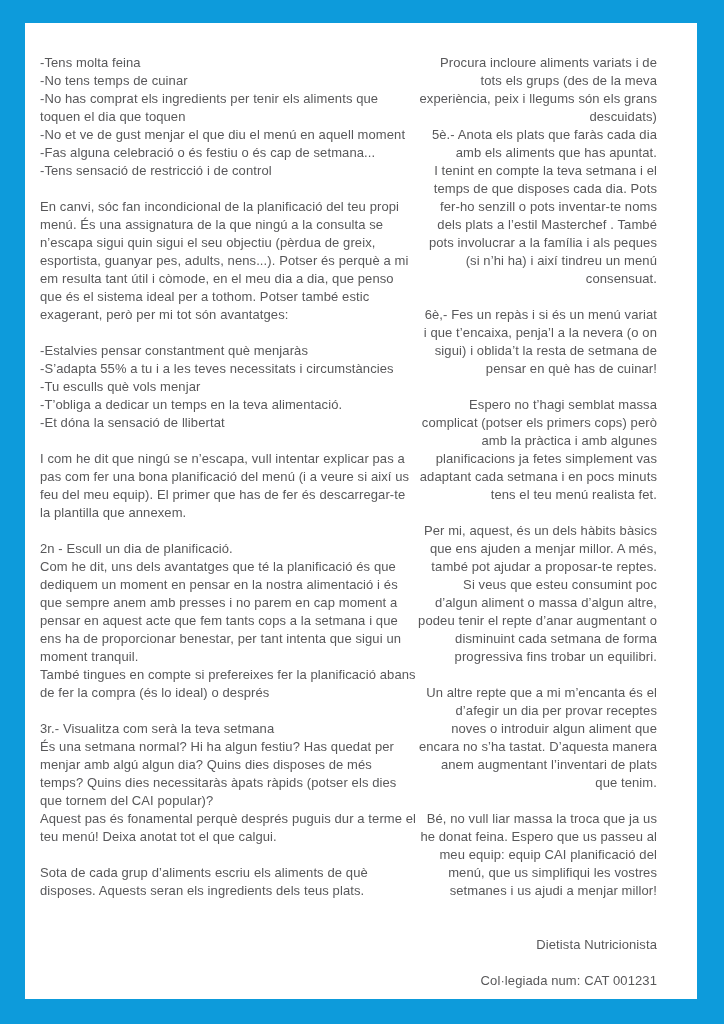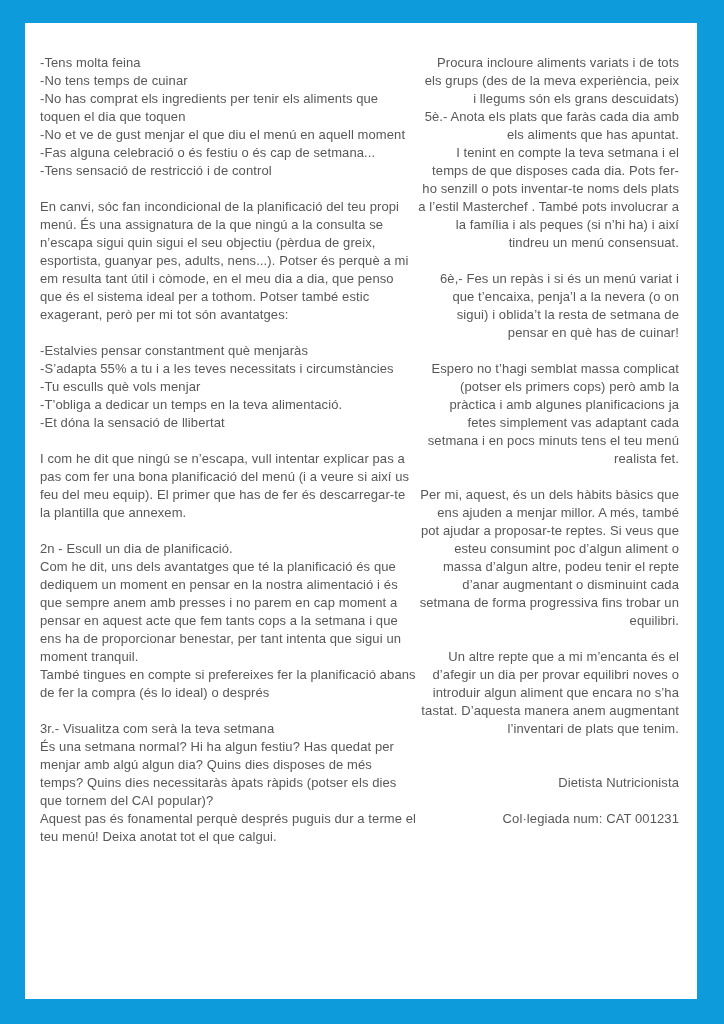--- a/index.html
+++ b/index.html
@@ -18,21 +18,21 @@
     font-family: "Liberation Sans", "DejaVu Sans", sans-serif;
     position: relative;
   }
   .page {
     position: absolute;
     left: 25px;
     top: 23px;
     right: 27px;
     bottom: 25px;
     background: var(--page-bg);
-    padding: 31px 18px 20px 15px;
+    padding: 31px 40px 20px 15px;
     display: flex;
     gap: 0;
   }
   .col {
     color: var(--text);
     font-size: 13px;
     line-height: 18px;
     letter-spacing: 0.1px;
   }
   .col-left {
@@ -69,30 +69,32 @@
 -Tu esculls què vols menjar
 -T’obliga a dedicar un temps en la teva alimentació.
 -Et dóna la sensació de llibertat</p>
     <p class="para">I com he dit que ningú se n’escapa, vull intentar explicar pas a pas com fer una bona planificació del menú (i a veure si així us feu del meu equip). El primer que has de fer és descarregar-te la plantilla que annexem.</p>
     <p class="para">2n - Escull un dia de planificació.
 Com he dit, uns dels avantatges que té la planificació és que dediquem un moment en pensar en la nostra alimentació i és que sempre anem amb presses i no parem en cap moment a pensar en aquest acte que fem tants cops a la setmana i que ens ha de proporcionar benestar, per tant intenta que sigui un moment tranquil.
 També tingues en compte si prefereixes fer la planificació abans de fer la compra (és lo ideal) o després</p>
     <p class="para">3r.- Visualitza com serà la teva setmana
 És una setmana normal? Hi ha algun festiu? Has quedat per menjar amb algú algun dia? Quins dies disposes de més temps? Quins dies necessitaràs àpats ràpids (potser els dies que tornem del CAI popular)?
 Aquest pas és fonamental perquè després puguis dur a terme el teu menú! Deixa anotat tot el que calgui.</p>
+    <p class="para">Sota de cada grup d’aliments escriu els aliments de què disposes. Aquests seran els ingredients dels teus plats.</p>
   </div>
 
   <div class="col col-right">
     <p class="para">Procura incloure aliments variats i de tots els grups (des de la meva experiència, peix i llegums són els grans descuidats)
 5è.- Anota els plats que faràs cada dia amb els aliments que has apuntat.
 I tenint en compte la teva setmana i el temps de que disposes cada dia. Pots fer-ho senzill o pots inventar-te noms dels plats a l’estil Masterchef . També pots involucrar a la família i als peques (si n’hi ha) i així tindreu un menú consensuat.</p>
     <p class="para">6è,- Fes un repàs i si és un menú variat i que t’encaixa, penja’l a la nevera (o on sigui) i oblida’t la resta de setmana de pensar en què has de cuinar!</p>
     <p class="para">Espero no t’hagi semblat massa complicat (potser els primers cops) però amb la pràctica i amb algunes planificacions ja fetes simplement vas adaptant cada setmana i en pocs minuts tens el teu menú realista fet.</p>
     <p class="para">Per mi, aquest, és un dels hàbits bàsics que ens ajuden a menjar millor. A més, també pot ajudar a proposar-te reptes. Si veus que esteu consumint poc d’algun aliment o massa d’algun altre, podeu tenir el repte d’anar augmentant o disminuint cada setmana de forma progressiva fins trobar un equilibri.</p>
-    <p class="para">Un altre repte que a mi m’encanta és el d’afegir un dia per provar equilibri noves o introduir algun aliment que encara no s’ha tastat. D’aquesta manera anem augmentant l’inventari de plats que tenim.</p>
+    <p class="para">Un altre repte que a mi m’encanta és el d’afegir un dia per provar receptes noves o introduir algun aliment que encara no s’ha tastat. D’aquesta manera anem augmentant l’inventari de plats que tenim.</p>
+    <p class="para">Bé, no vull liar massa la troca que ja us he donat feina. Espero que us passeu al meu equip: equip CAI planificació del menú, que us simplifiqui les vostres setmanes i us ajudi a menjar millor!</p>
     <div class="para signature">
       <div>Dietista Nutricionista</div>
       <div>Col·legiada num: CAT 001231</div>
       
     </div>
   </div>
 
 </div>
 
 </body></html>

